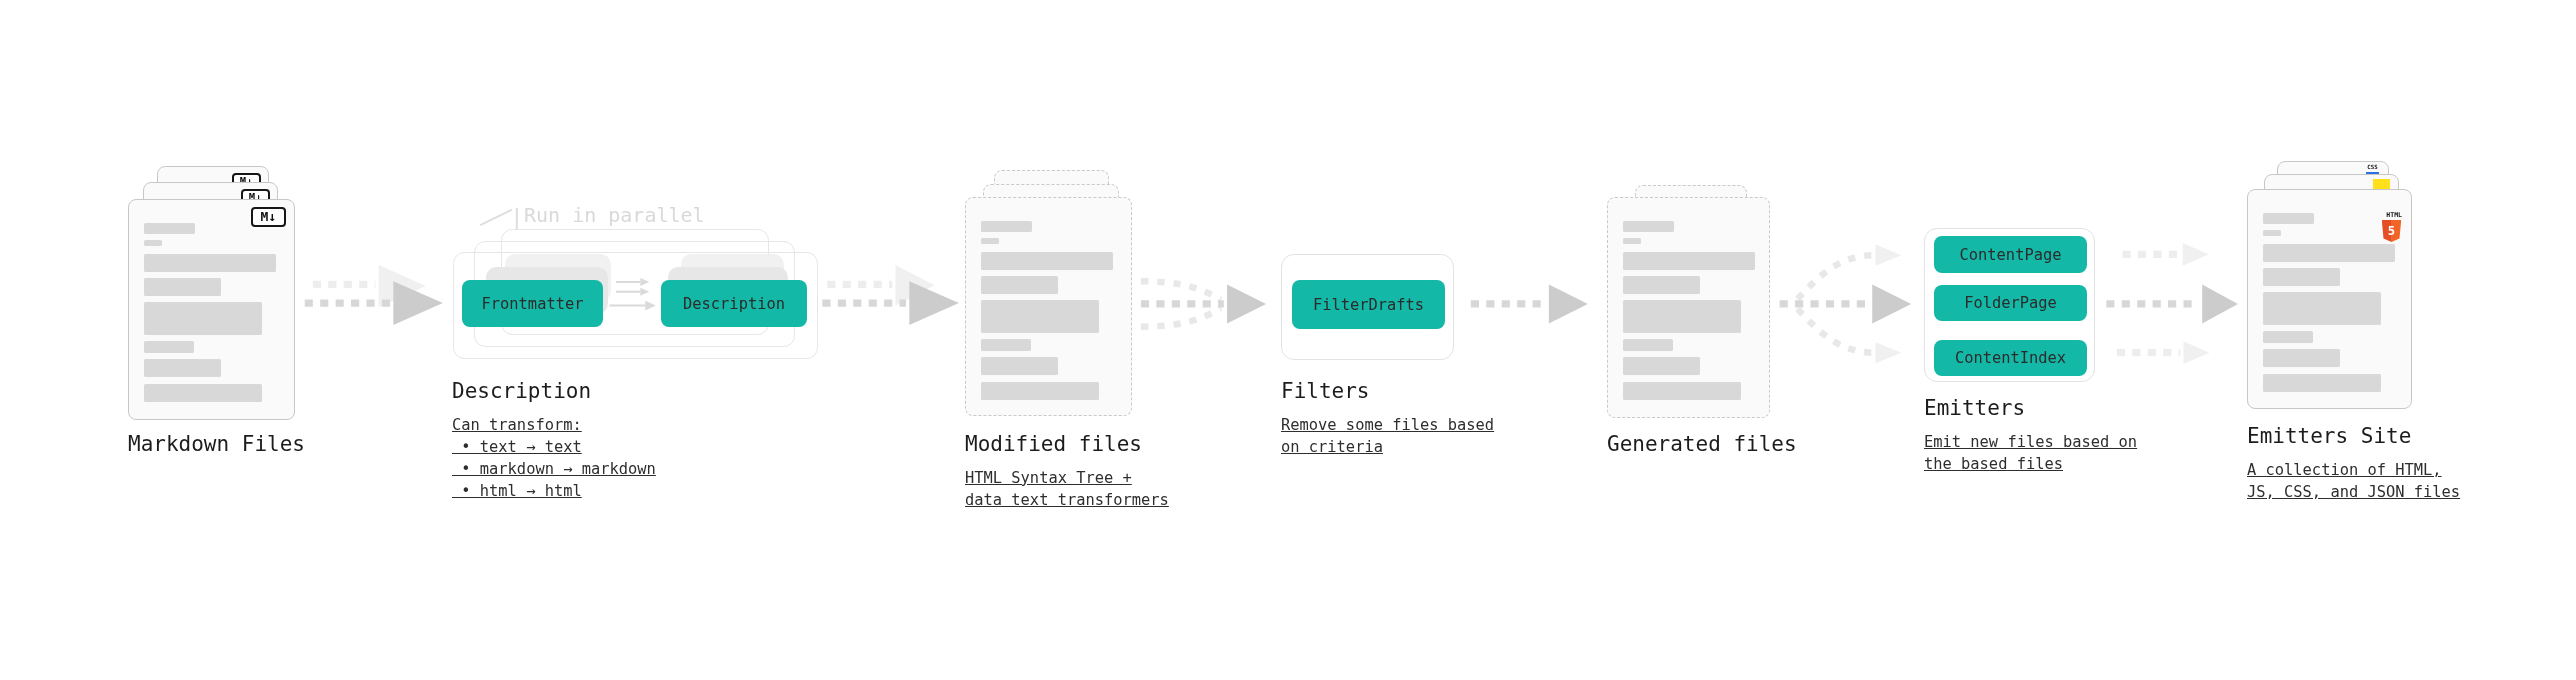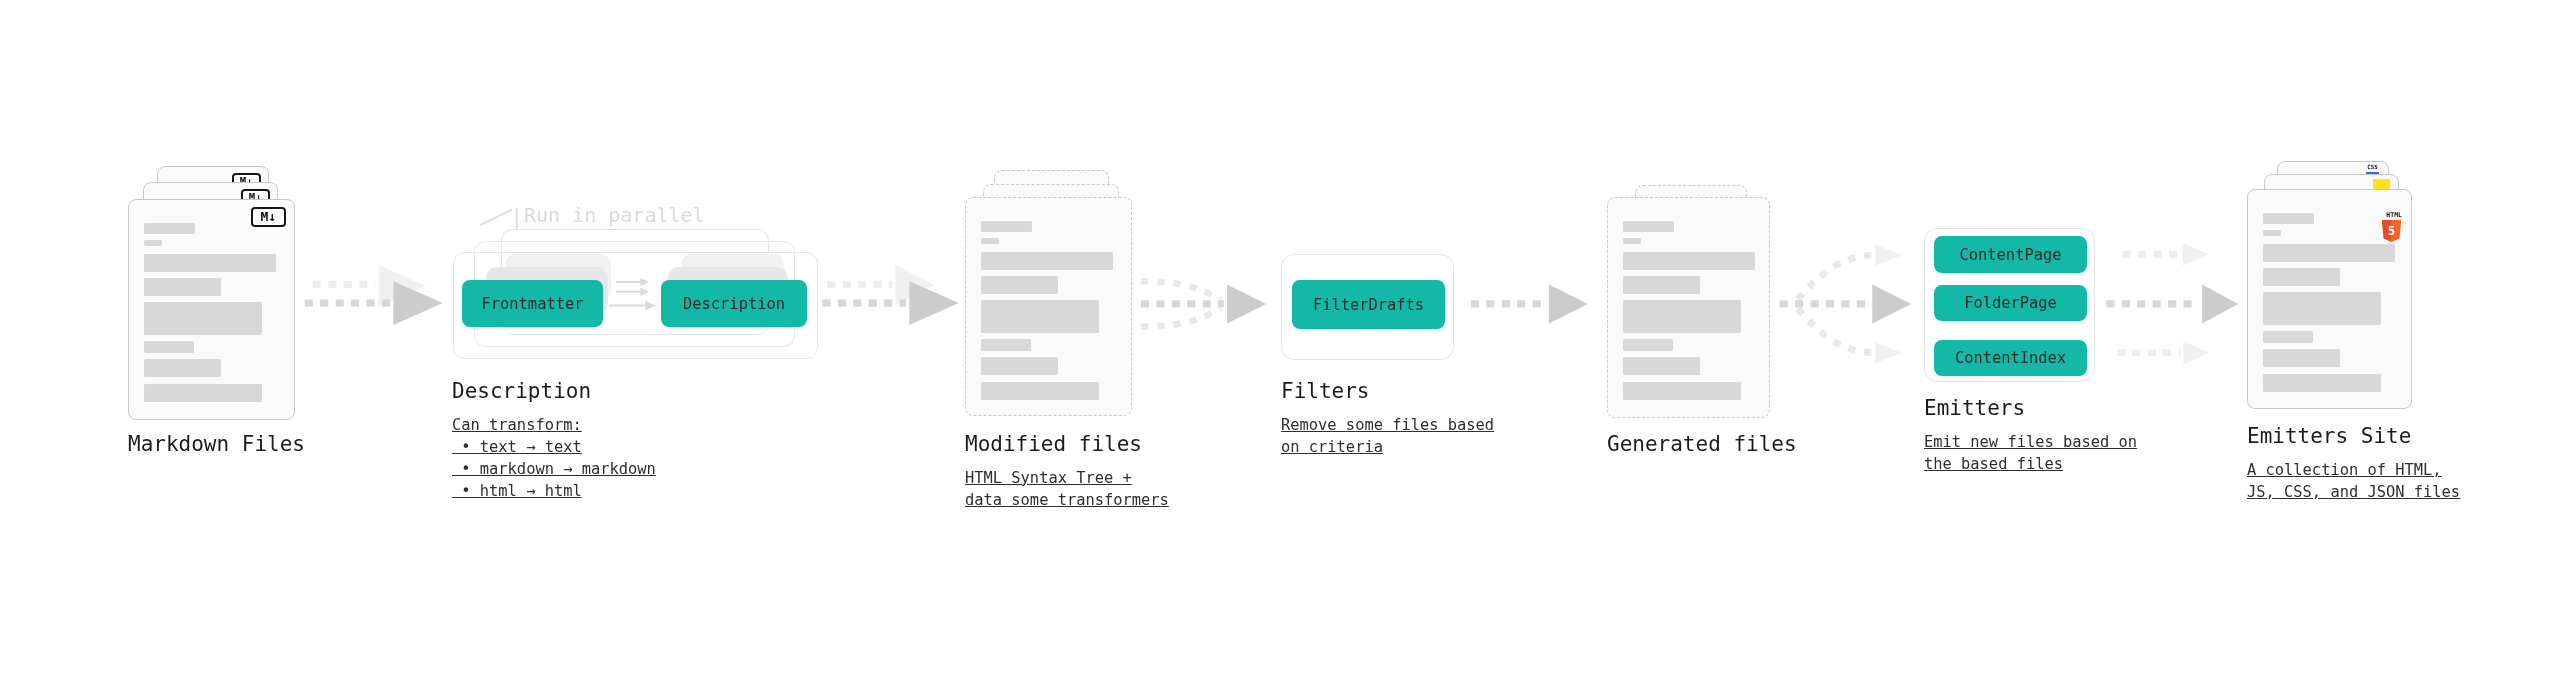--- a/index.html
+++ b/index.html
@@ -174,21 +174,21 @@
         <div class="bar" style="left: 15.4px; top: 54px; width: 132px; height: 18px;"></div>
         <div class="bar" style="left: 15.4px; top: 78px; width: 77px; height: 18px;"></div>
         <div class="bar" style="left: 15.4px; top: 102px; width: 118px; height: 32.5px;"></div>
         <div class="bar" style="left: 15.4px; top: 141px; width: 50px; height: 12.2px;"></div>
         <div class="bar" style="left: 15.4px; top: 159px; width: 77px; height: 18px;"></div>
         <div class="bar" style="left: 15.4px; top: 184px; width: 118px; height: 18px;"></div>
       </div>
     <div class="caption" style="left:965px;top:431px;">
       <div class="title">Modified files</div>
       <div class="desc">HTML Syntax Tree +</div>
-      <div class="desc">data some transformers</div>
+      <div class="desc">data text transformers</div>
     </div>
   </div>
 
   <div>
     <div class="white-box" style="left:1281px;top:254px;width:173px;height:106px;"></div>
     <div class="pill" style="left:1292px;top:280px;width:153px;height:49px;">FilterDrafts</div>
     <div class="caption" style="left:1281px;top:378px;">
       <div class="title">Filters</div>
       <div class="desc">Remove some files based</div>
       <div class="desc">on criteria</div>

